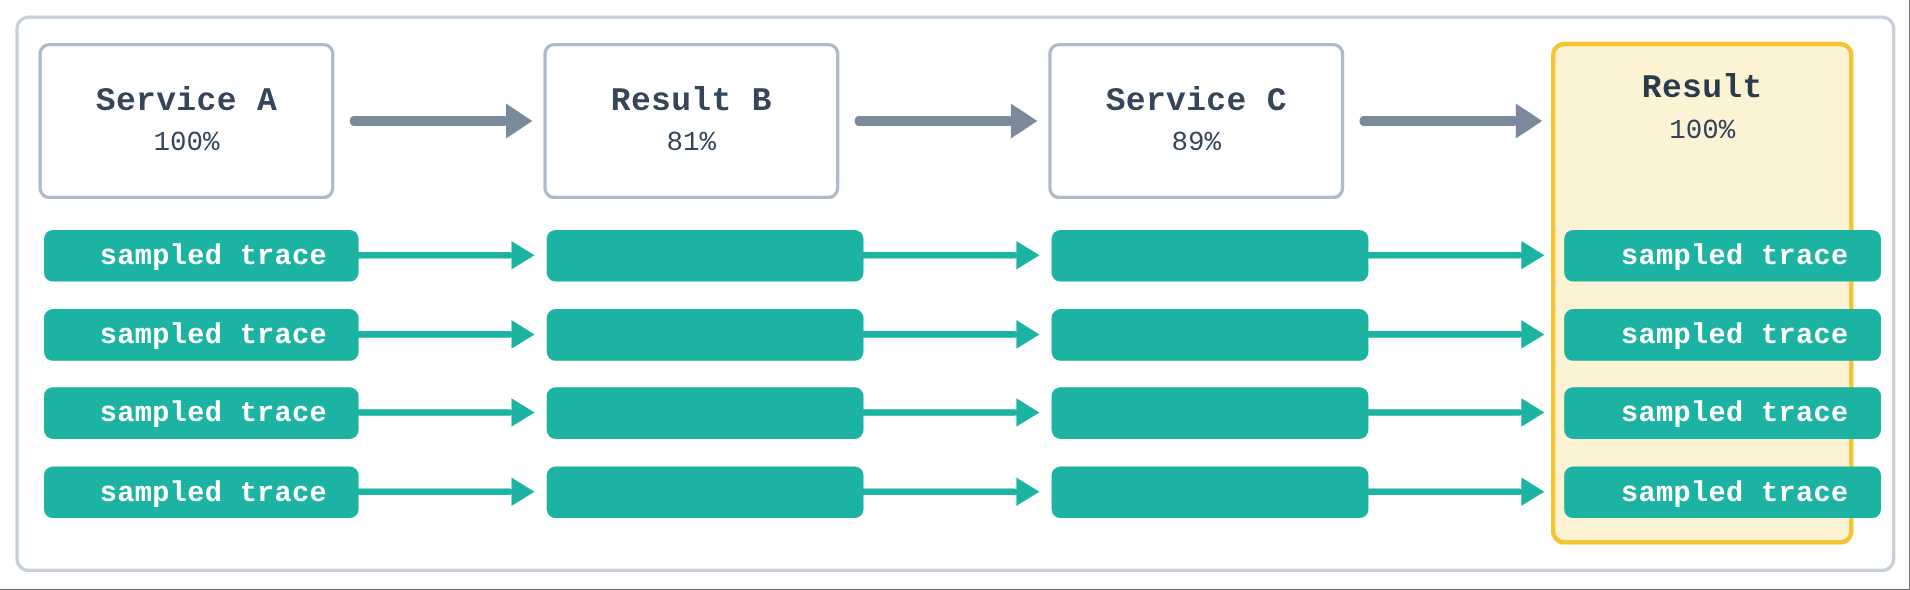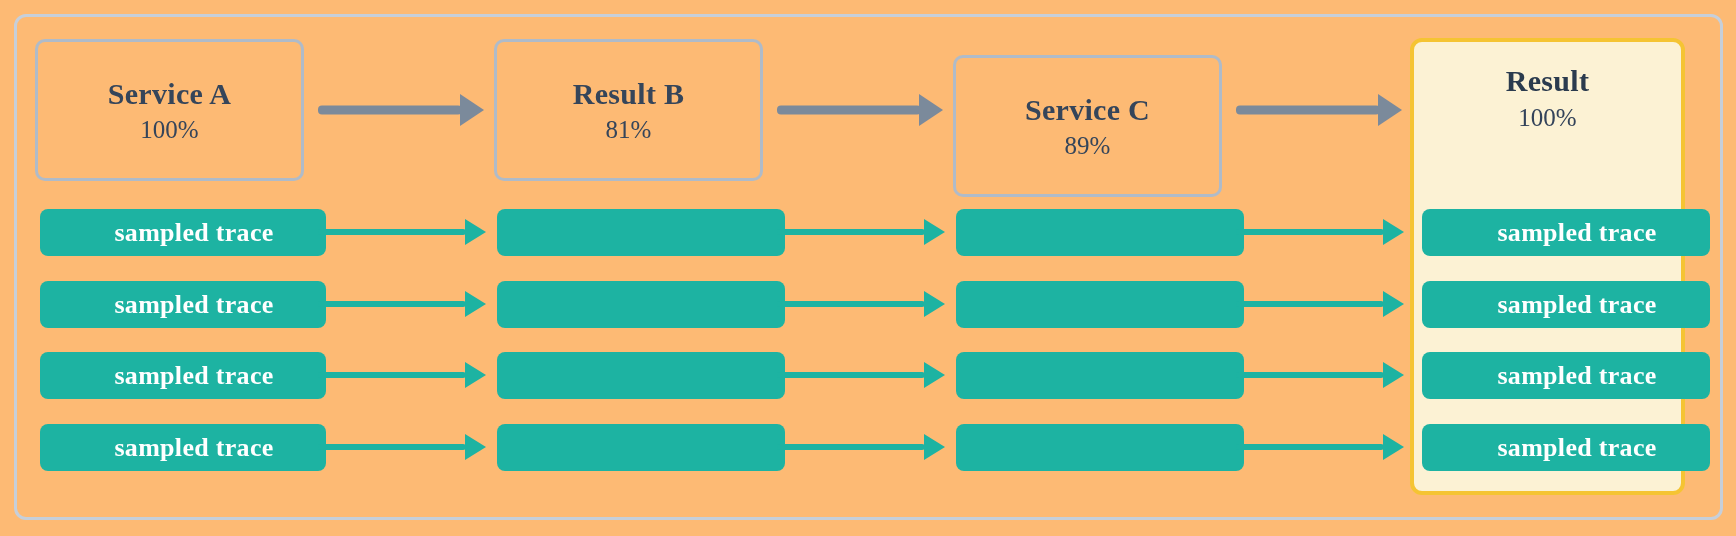--- a/index.html
+++ b/index.html
@@ -4,22 +4,22 @@
 <style>
   html, body {
     margin: 0;
     padding: 0;
     background: #000000;
   }
   .canvas {
     position: relative;
     width: 1736px;
     height: 536px;
-    background: #fdba74;
-    font-family: Liberation Serif, serif;
+    background: #ffffff;
+    font-family: Liberation Mono, monospace;
     overflow: hidden;
   }
   
   .frame {
     position: absolute;
     left: 14px; top: 14px;
     width: 1709px; height: 506px;
     box-sizing: border-box;
     border: 3px solid #c6cfda;
     border-radius: 12px;
@@ -33,21 +33,21 @@
     border: 3px solid #afbbc9;
     border-radius: 10px;
     display: flex;
     flex-direction: column;
     align-items: center;
     justify-content: center;
     gap: 5px;
   }
   .svc.a { left: 35px; }
   .svc.b { left: 494px; }
-  .svc.c { left: 953px; margin-top: 16px; }
+  .svc.c { left: 953px; }
   .svc-title {
     font-size: 30px;
     font-weight: 700;
     color: #35455a;
     letter-spacing: 0.3px;
   }
   .svc-pct {
     font-size: 25px;
     font-weight: 400;
     color: #35455a;

